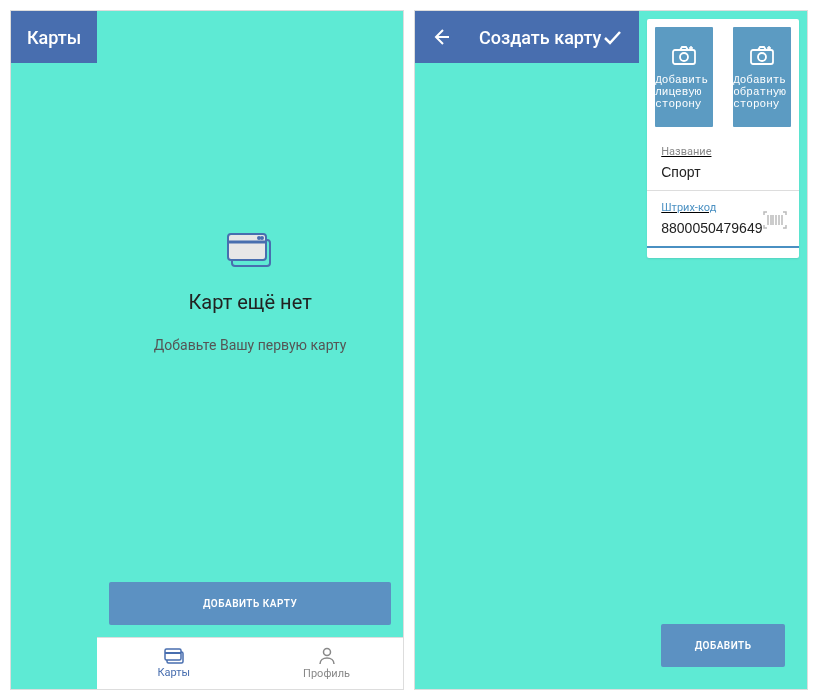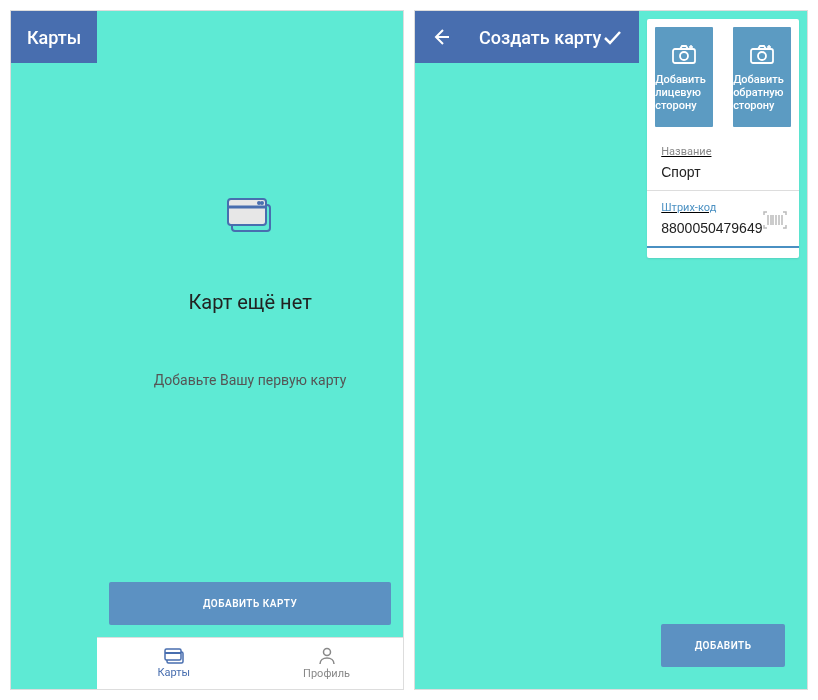--- a/index.html
+++ b/index.html
@@ -47,21 +47,20 @@
     flex-direction: column;
     position: relative;
   }
   
   .empty-area {
     flex: 1;
     display: flex;
     flex-direction: column;
     align-items: center;
     justify-content: center;
-    gap: 35px;
   }
   .empty-title {
     font-size: 20px;
     color: #222;
     margin-top: 16px;
   }
   .empty-sub {
     font-size: 14px;
     color: #555;
     margin-top: 23px;
@@ -99,20 +98,21 @@
     background: #fff;
     margin: 8px;
     border-radius: 2px;
     box-shadow: 0 1px 2px rgba(0,0,0,0.1);
     overflow: hidden;
   }
   .photo-row {
     display: flex;
     gap: 20px;
     padding: 8px;
+    font-family: Liberation Mono, monospace;
   }
   .photo-tile {
     flex: 1;
     background: #5c9bc2;
     color: #fff;
     height: 100px;
     display: flex;
     flex-direction: column;
     align-items: center;
     justify-content: center;

